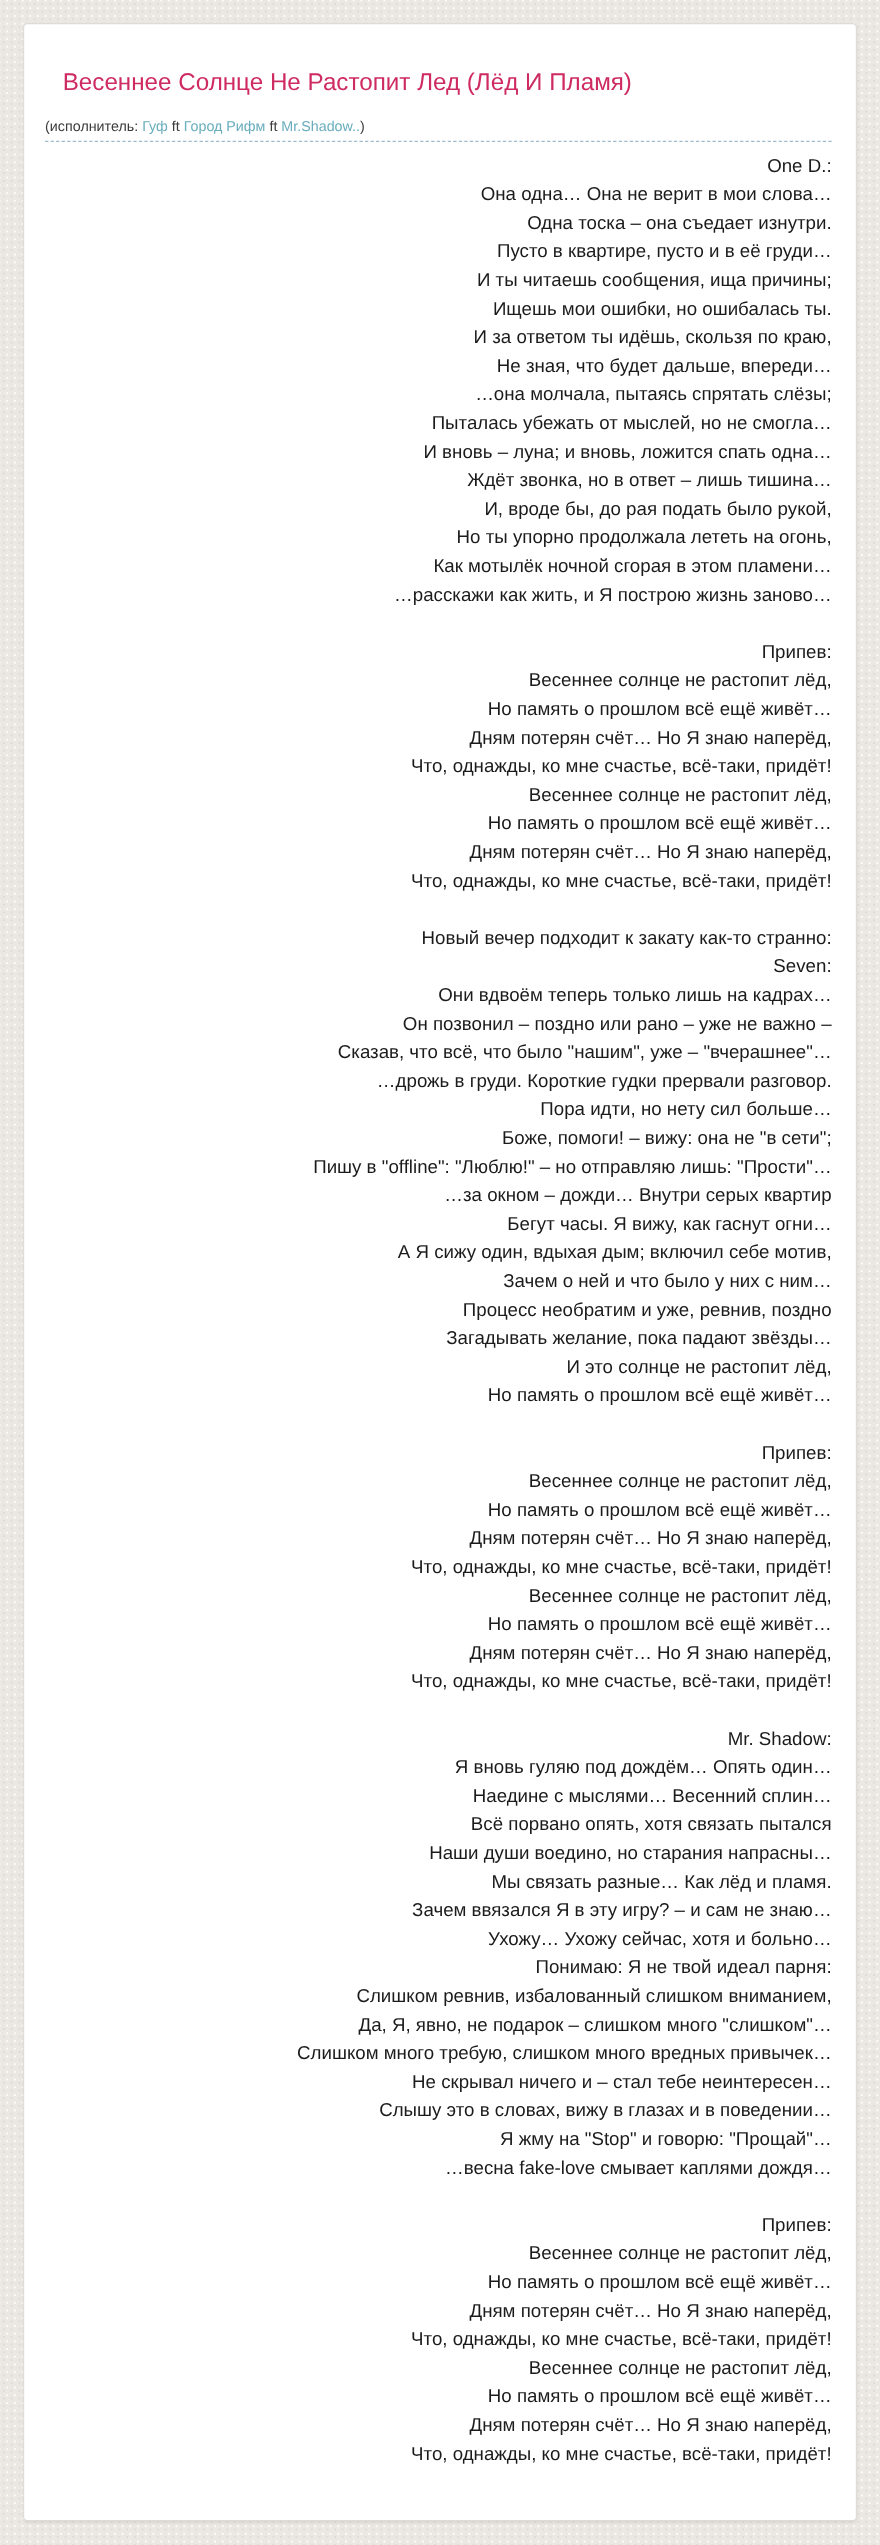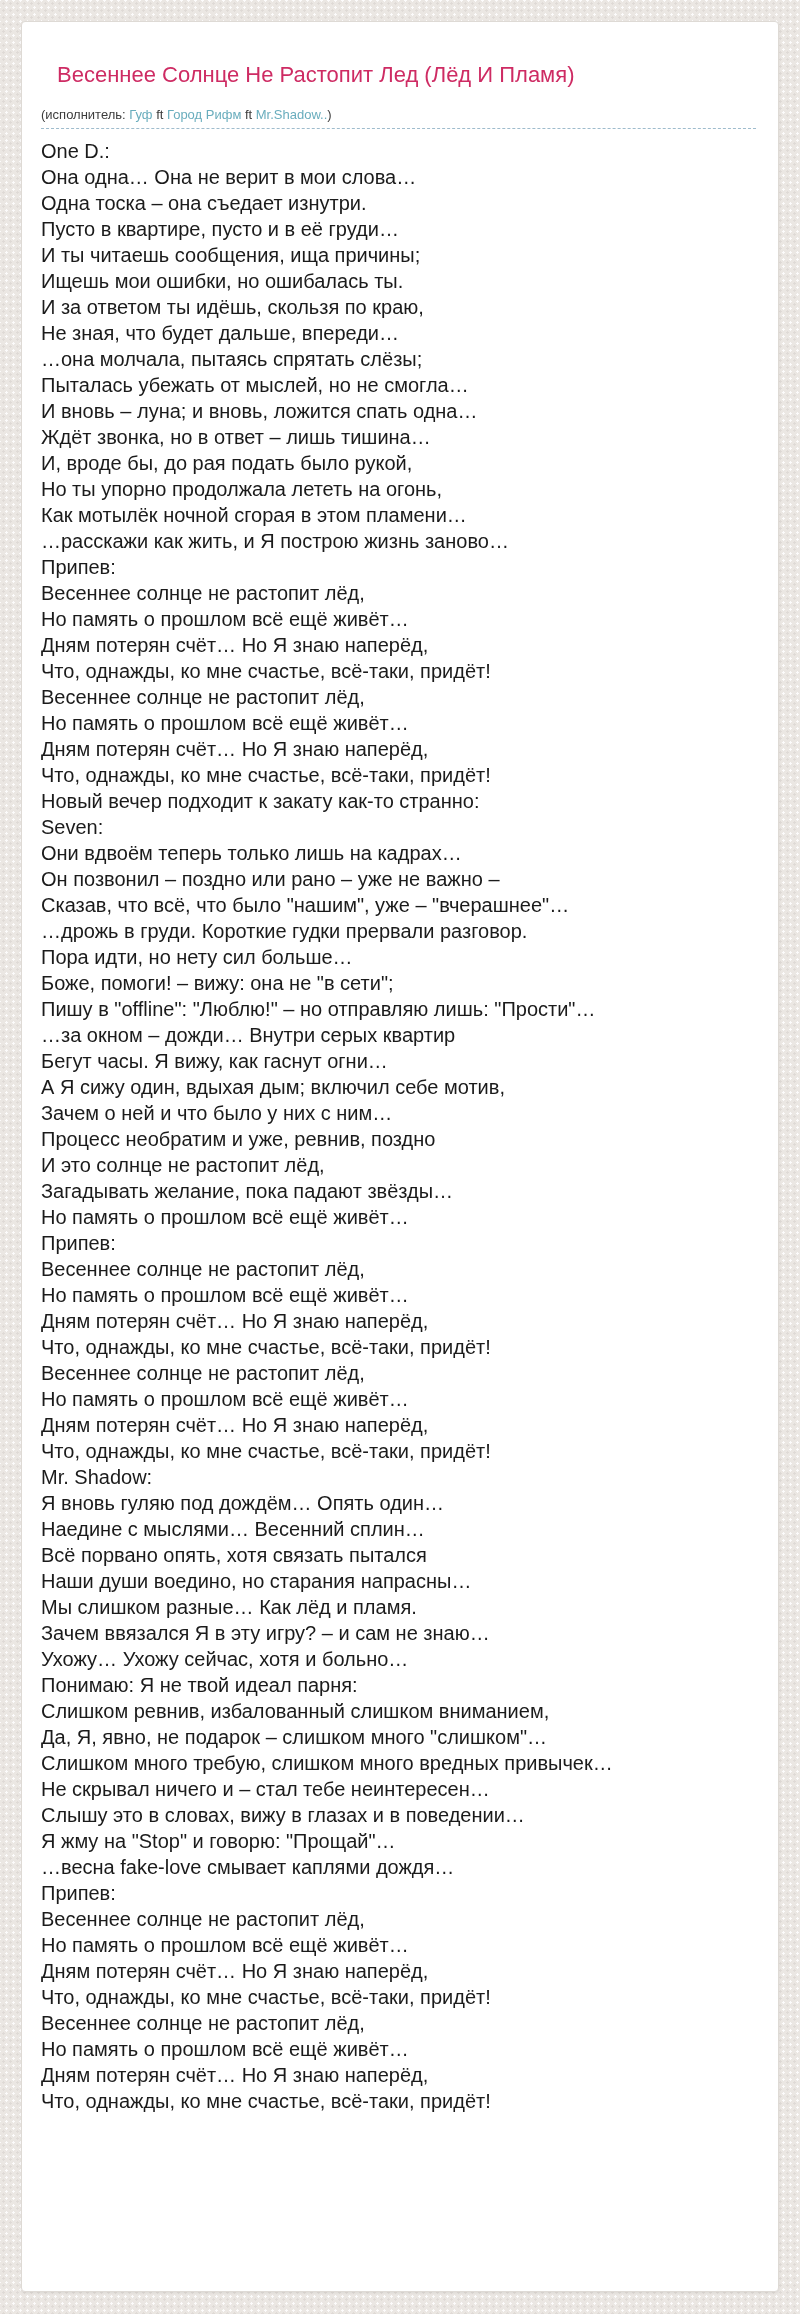--- a/index.html
+++ b/index.html
@@ -49,25 +49,26 @@
     border-bottom:1px dashed var(--divider);
     white-space:pre-wrap;
   }
   .performer a.plink{
     color:var(--performer-link);
     text-decoration:none;
     cursor:pointer;
   }
   .lyrics{
     margin-top:9px;
-    font-size:20px;
+    font-size:17px;
     line-height:26px;
     color:var(--lyrics-text);
+    text-align:right;
   }
-  .section + .section{}
+  .section + .section{margin-top:26px;}
   .line{white-space:pre-wrap;}
 </style>
 </head>
 <body>
 
 <div class="card">
   <h1 class="title">Весеннее Солнце Не Растопит Лед (Лёд И Пламя)</h1>
   <div class="performer"><span>(исполнитель: </span><a class="plink" href="#">Гуф</a><span> ft </span><a class="plink" href="#">Город Рифм</a><span> ft </span><a class="plink" href="#">Mr.Shadow..</a><span>)</span></div>
   <div class="lyrics">
       <div class="section">
@@ -107,42 +108,42 @@
         <div class="line">Сказав, что всё, что было "нашим", уже – "вчерашнее"…</div>
         <div class="line">…дрожь в груди. Короткие гудки прервали разговор.</div>
         <div class="line">Пора идти, но нету сил больше…</div>
         <div class="line">Боже, помоги! – вижу: она не "в сети";</div>
         <div class="line">Пишу в "offline": "Люблю!" – но отправляю лишь: "Прости"…</div>
         <div class="line">…за окном – дожди… Внутри серых квартир</div>
         <div class="line">Бегут часы. Я вижу, как гаснут огни…</div>
         <div class="line">А Я сижу один, вдыхая дым; включил себе мотив,</div>
         <div class="line">Зачем о ней и что было у них с ним…</div>
         <div class="line">Процесс необратим и уже, ревнив, поздно</div>
+        <div class="line">Загадывать желание, пока падают звёзды…</div>
         <div class="line">И это солнце не растопит лёд,</div>
-        <div class="line">Загадывать желание, пока падают звёзды…</div>
         <div class="line">Но память о прошлом всё ещё живёт…</div>
       </div>
       <div class="section">
         <div class="line">Припев:</div>
         <div class="line">Весеннее солнце не растопит лёд,</div>
         <div class="line">Но память о прошлом всё ещё живёт…</div>
         <div class="line">Дням потерян счёт… Но Я знаю наперёд,</div>
         <div class="line">Что, однажды, ко мне счастье, всё-таки, придёт!</div>
         <div class="line">Весеннее солнце не растопит лёд,</div>
         <div class="line">Но память о прошлом всё ещё живёт…</div>
         <div class="line">Дням потерян счёт… Но Я знаю наперёд,</div>
         <div class="line">Что, однажды, ко мне счастье, всё-таки, придёт!</div>
       </div>
       <div class="section">
         <div class="line">Mr. Shadow:</div>
         <div class="line">Я вновь гуляю под дождём… Опять один…</div>
         <div class="line">Наедине с мыслями… Весенний сплин…</div>
         <div class="line">Всё порвано опять, хотя связать пытался</div>
         <div class="line">Наши души воедино, но старания напрасны…</div>
-        <div class="line">Мы слишком разные… Как лёд и пламя.</div>
+        <div class="line">Мы связать разные… Как лёд и пламя.</div>
         <div class="line">Зачем ввязался Я в эту игру? – и сам не знаю…</div>
         <div class="line">Ухожу… Ухожу сейчас, хотя и больно…</div>
         <div class="line">Понимаю: Я не твой идеал парня:</div>
         <div class="line">Слишком ревнив, избалованный слишком вниманием,</div>
         <div class="line">Да, Я, явно, не подарок – слишком много "слишком"…</div>
         <div class="line">Слишком много требую, слишком много вредных привычек…</div>
         <div class="line">Не скрывал ничего и – стал тебе неинтересен…</div>
         <div class="line">Слышу это в словах, вижу в глазах и в поведении…</div>
         <div class="line">Я жму на "Stop" и говорю: "Прощай"…</div>
         <div class="line">…весна fake-love смывает каплями дождя…</div>

